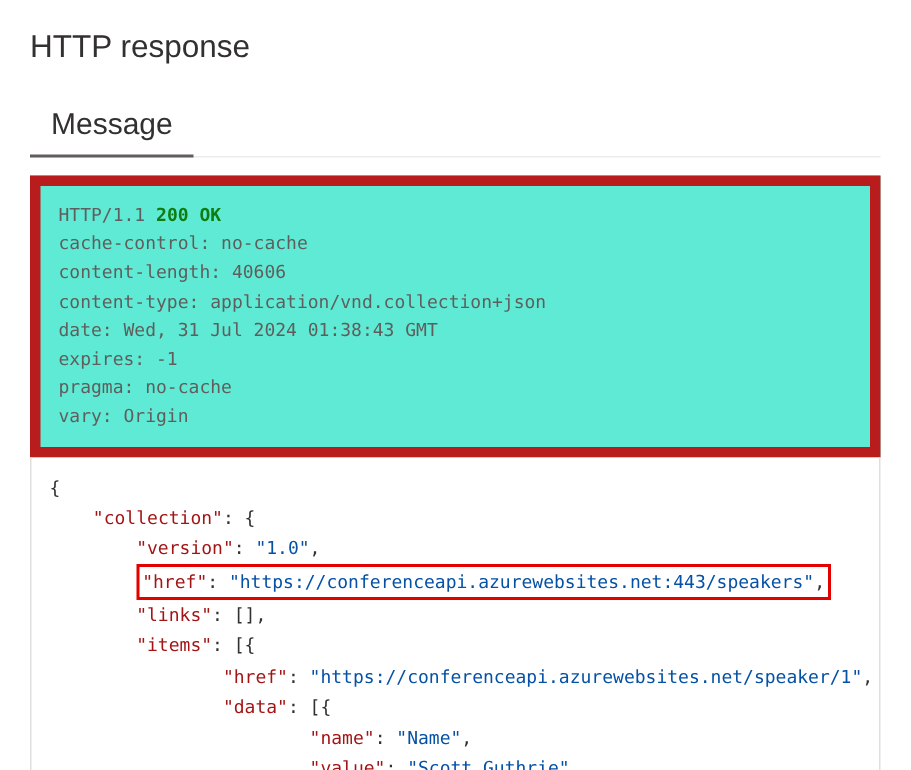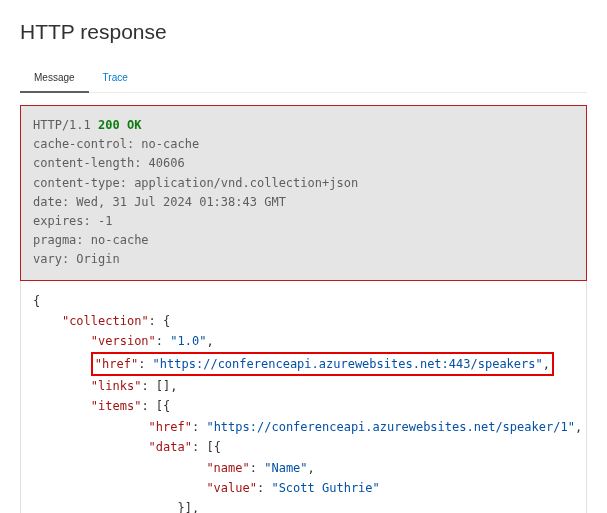--- a/index.html
+++ b/index.html
@@ -17,38 +17,38 @@
     margin: 0 0 20px 0;
     color: #323130;
   }
   .tabs {
     display: flex;
     border-bottom: 1px solid #edebe9;
     margin-bottom: 12px;
   }
   .tab {
     padding: 8px 14px;
-    font-size: 10px;
+    font-size: 20px;
     cursor: pointer;
     border-bottom: 2px solid transparent;
     margin-bottom: -1px;
   }
   .tab.active {
     color: #323130;
     border-bottom-color: #605e5c;
   }
   .tab.inactive {
     color: #0078d4;
   }
   .pane {
     display: block;
   }
   .header-block {
-    background: #e5e5e5;
-    border: 1px solid #b91c1c;
+    background: #5eead4;
+    border: 7px solid #b91c1c;
     padding: 10px 12px;
     font-family: Consolas, monospace;
     font-size: 12px;
     color: #605e5c;
     line-height: 1.6;
     white-space: pre;
     overflow-x: auto;
   }
   .status-proto { color: #605e5c; }
   .status-code { color: #107c10; font-weight: bold; }
@@ -76,21 +76,20 @@
     display: inline-block;
   }
 </style>
 </head>
 <body>
 
 <h1 class="page-title">HTTP response</h1>
 
 <div class="tabs">
   <div class="tab active">Message</div>
-  <div class="tab inactive">Trace</div>
 </div>
 
 <div class="pane">
   <div class="header-block" id="header-block"><span class="status-proto">HTTP/1.1</span> <span class="status-code">200</span> <span class="status-text">OK</span>
 <span>cache-control: no-cache</span>
 <span>content-length: 40606</span>
 <span>content-type: application/vnd.collection+json</span>
 <span>date: Wed, 31 Jul 2024 01:38:43 GMT</span>
 <span>expires: -1</span>
 <span>pragma: no-cache</span>

